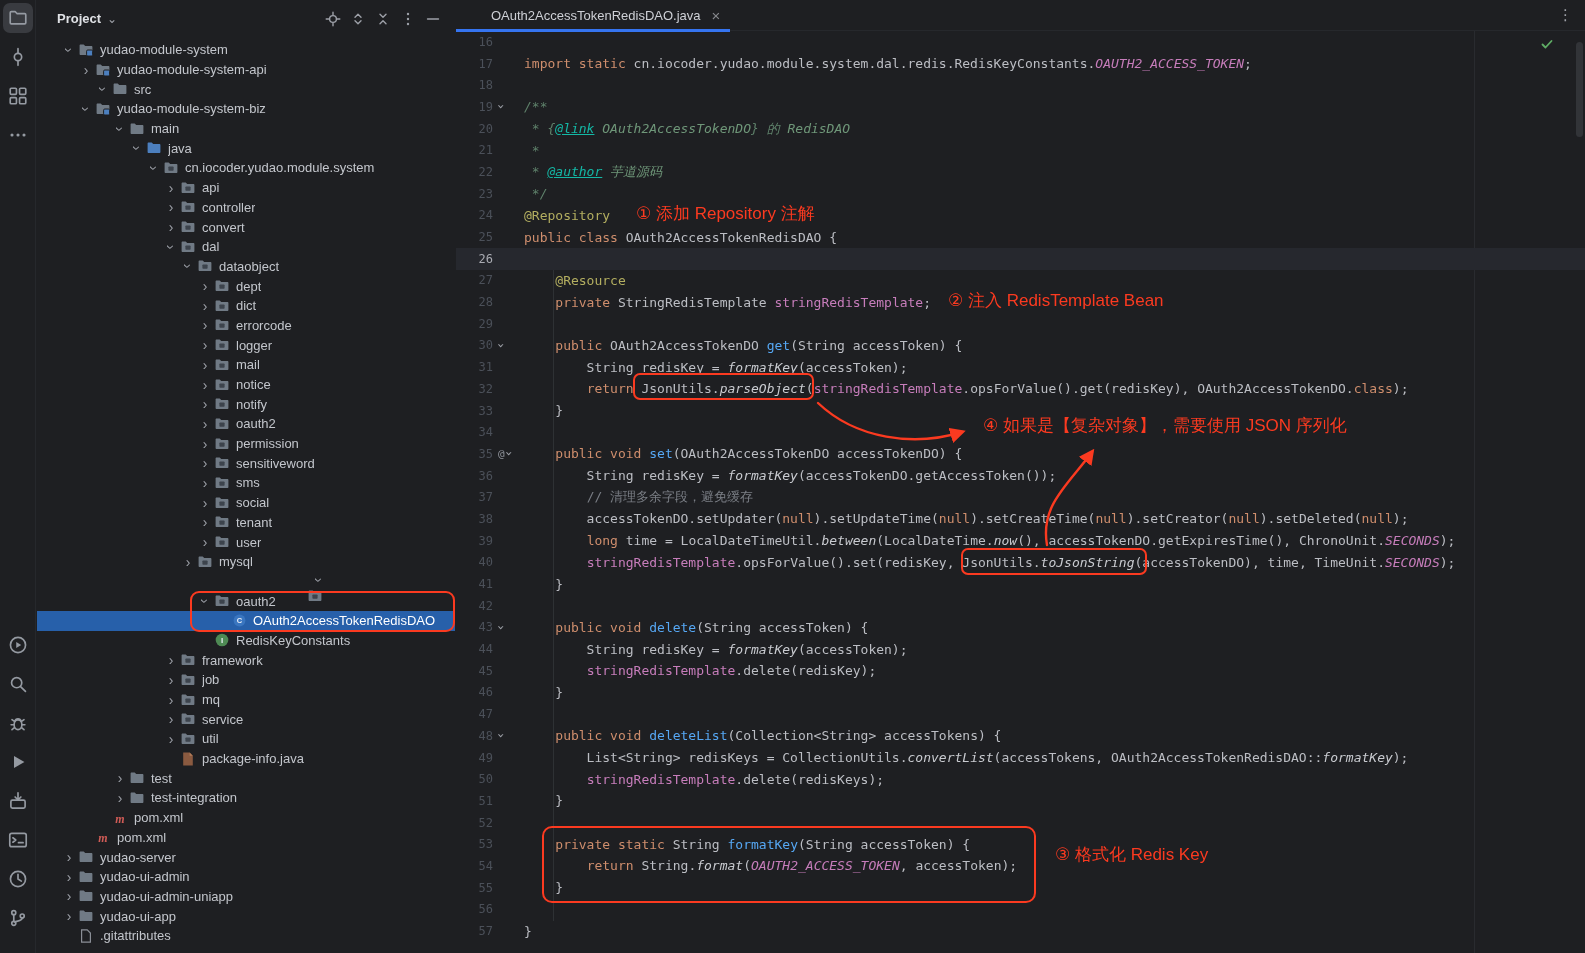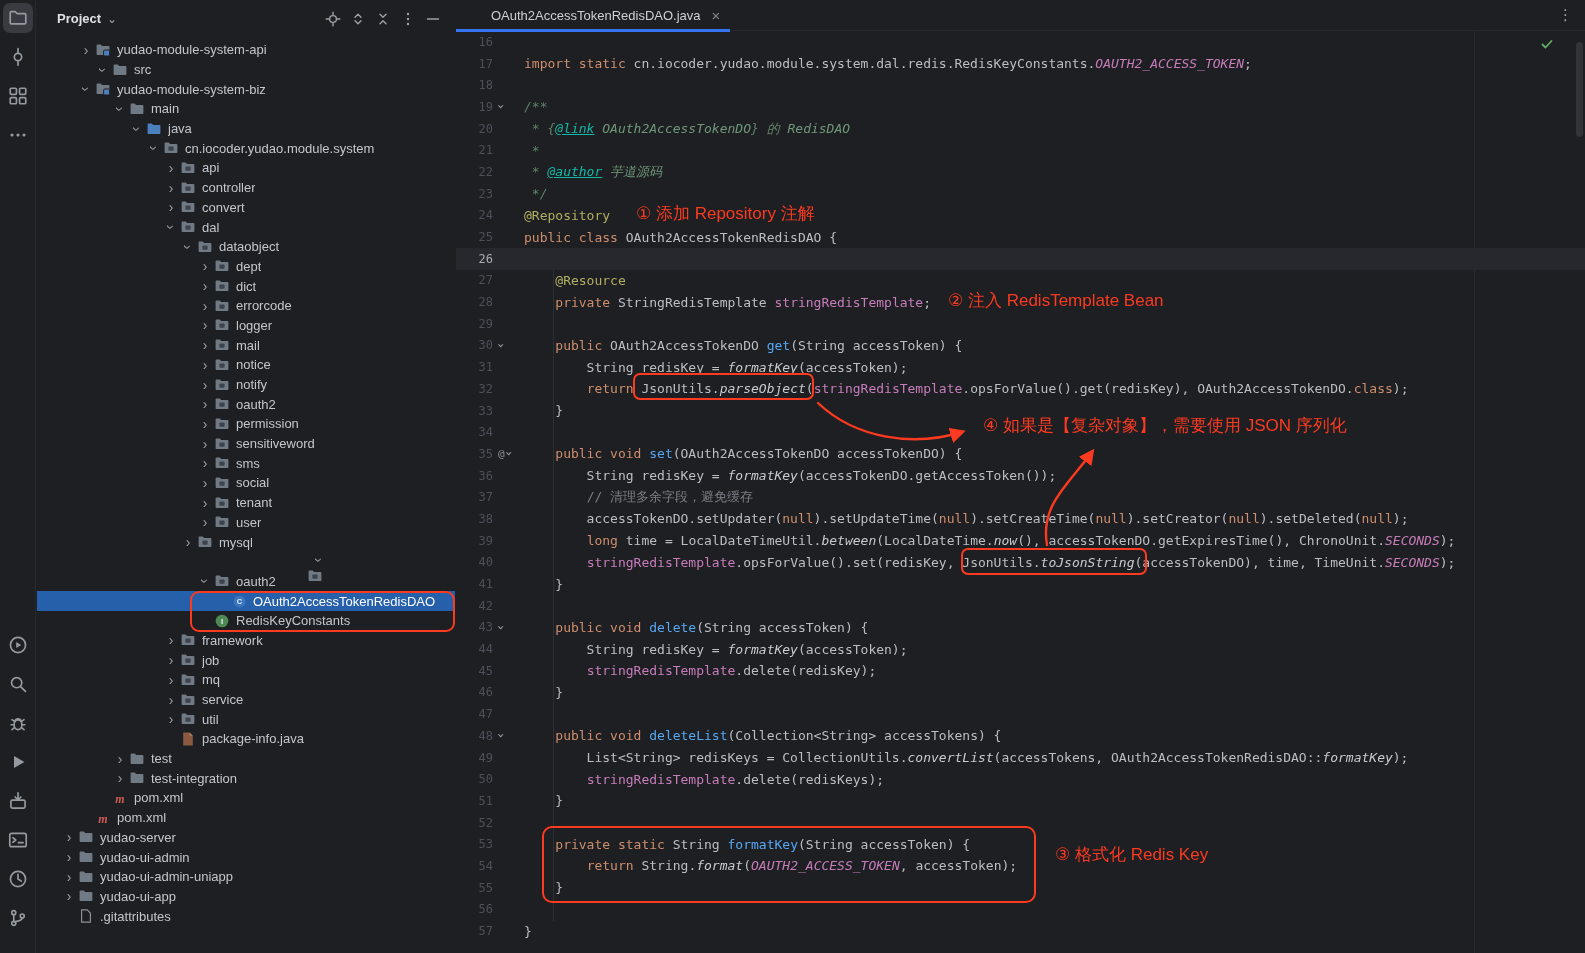--- a/index.html
+++ b/index.html
@@ -215,20 +215,30 @@
           <span class="hdr-btn">
             <svg width="16" height="16" viewBox="0 0 16 16">
               <g stroke="#9da0a8" stroke-width="1.4" fill="none" stroke-linecap="round" stroke-linejoin="round">
                 <path d="M2.5 8h11"></path>
               </g>
             </svg>
           </span>
         </div>
     </div>
     <div class="tree">
+        <div class="tree-row" style="padding-left: 24px;">
+          <span class="chev open">›</span>
+          <span class="ticon">
+            <svg width="16" height="16" viewBox="0 0 16 16">
+              <path d="M1.6 3.4c0-.55.45-1 1-1h3.1l1.5 1.7h6.2c.55 0 1 .45 1 1v7c0 .55-.45 1-1 1H2.6c-.55 0-1-.45-1-1z" fill="#707a85"></path>
+              <rect x="8.6" y="8" width="6" height="6" rx="1.2" fill="#4c7fbe" stroke="#1e1f22" stroke-width="1"></rect>
+            </svg>
+          </span>
+          <span class="tlabel">yudao-module-system</span>
+        </div>
         <div class="tree-row" style="padding-left: 41px;">
           <span class="chev">›</span>
           <span class="ticon">
             <svg width="16" height="16" viewBox="0 0 16 16">
               <path d="M1.6 3.4c0-.55.45-1 1-1h3.1l1.5 1.7h6.2c.55 0 1 .45 1 1v7c0 .55-.45 1-1 1H2.6c-.55 0-1-.45-1-1z" fill="#707a85"></path>
               <rect x="8.6" y="8" width="6" height="6" rx="1.2" fill="#4c7fbe" stroke="#1e1f22" stroke-width="1"></rect>
             </svg>
           </span>
           <span class="tlabel">yudao-module-system-api</span>
         </div>

